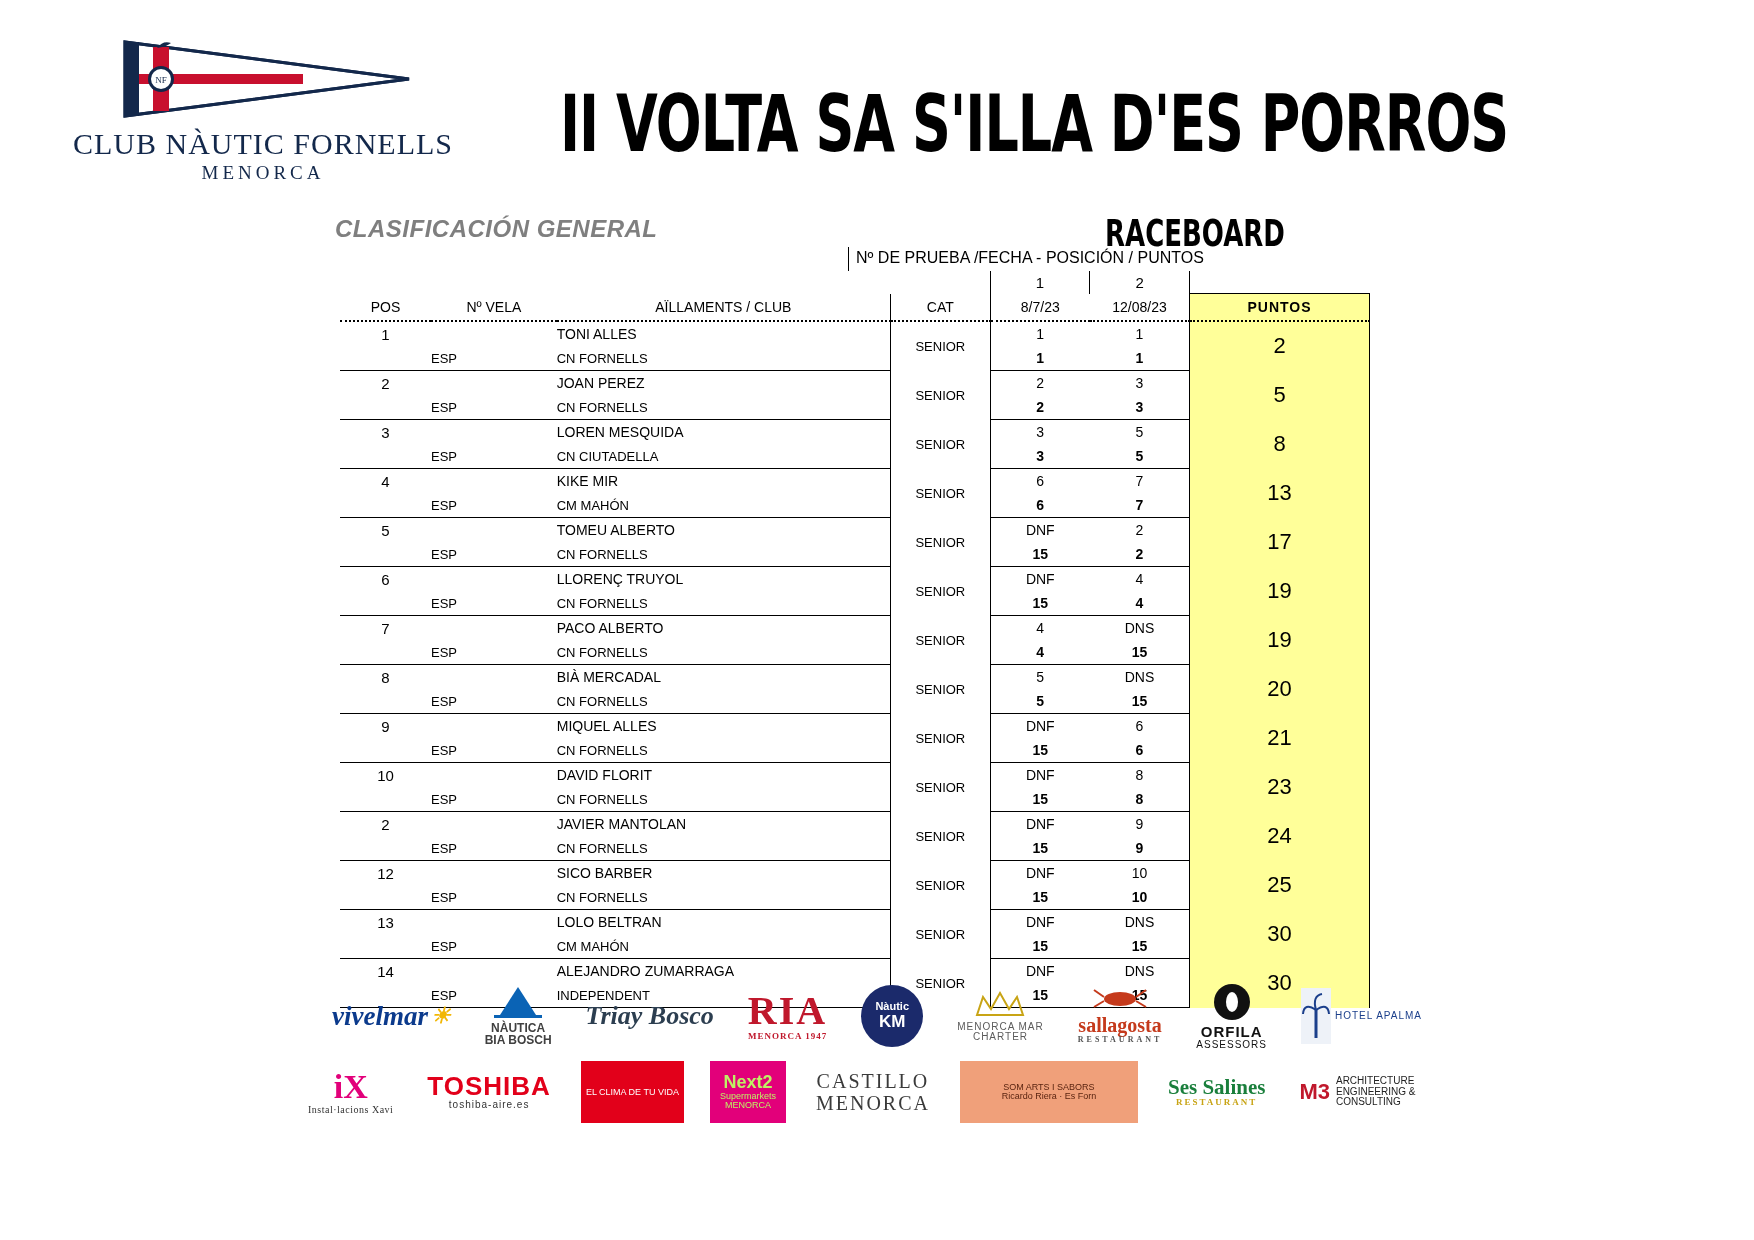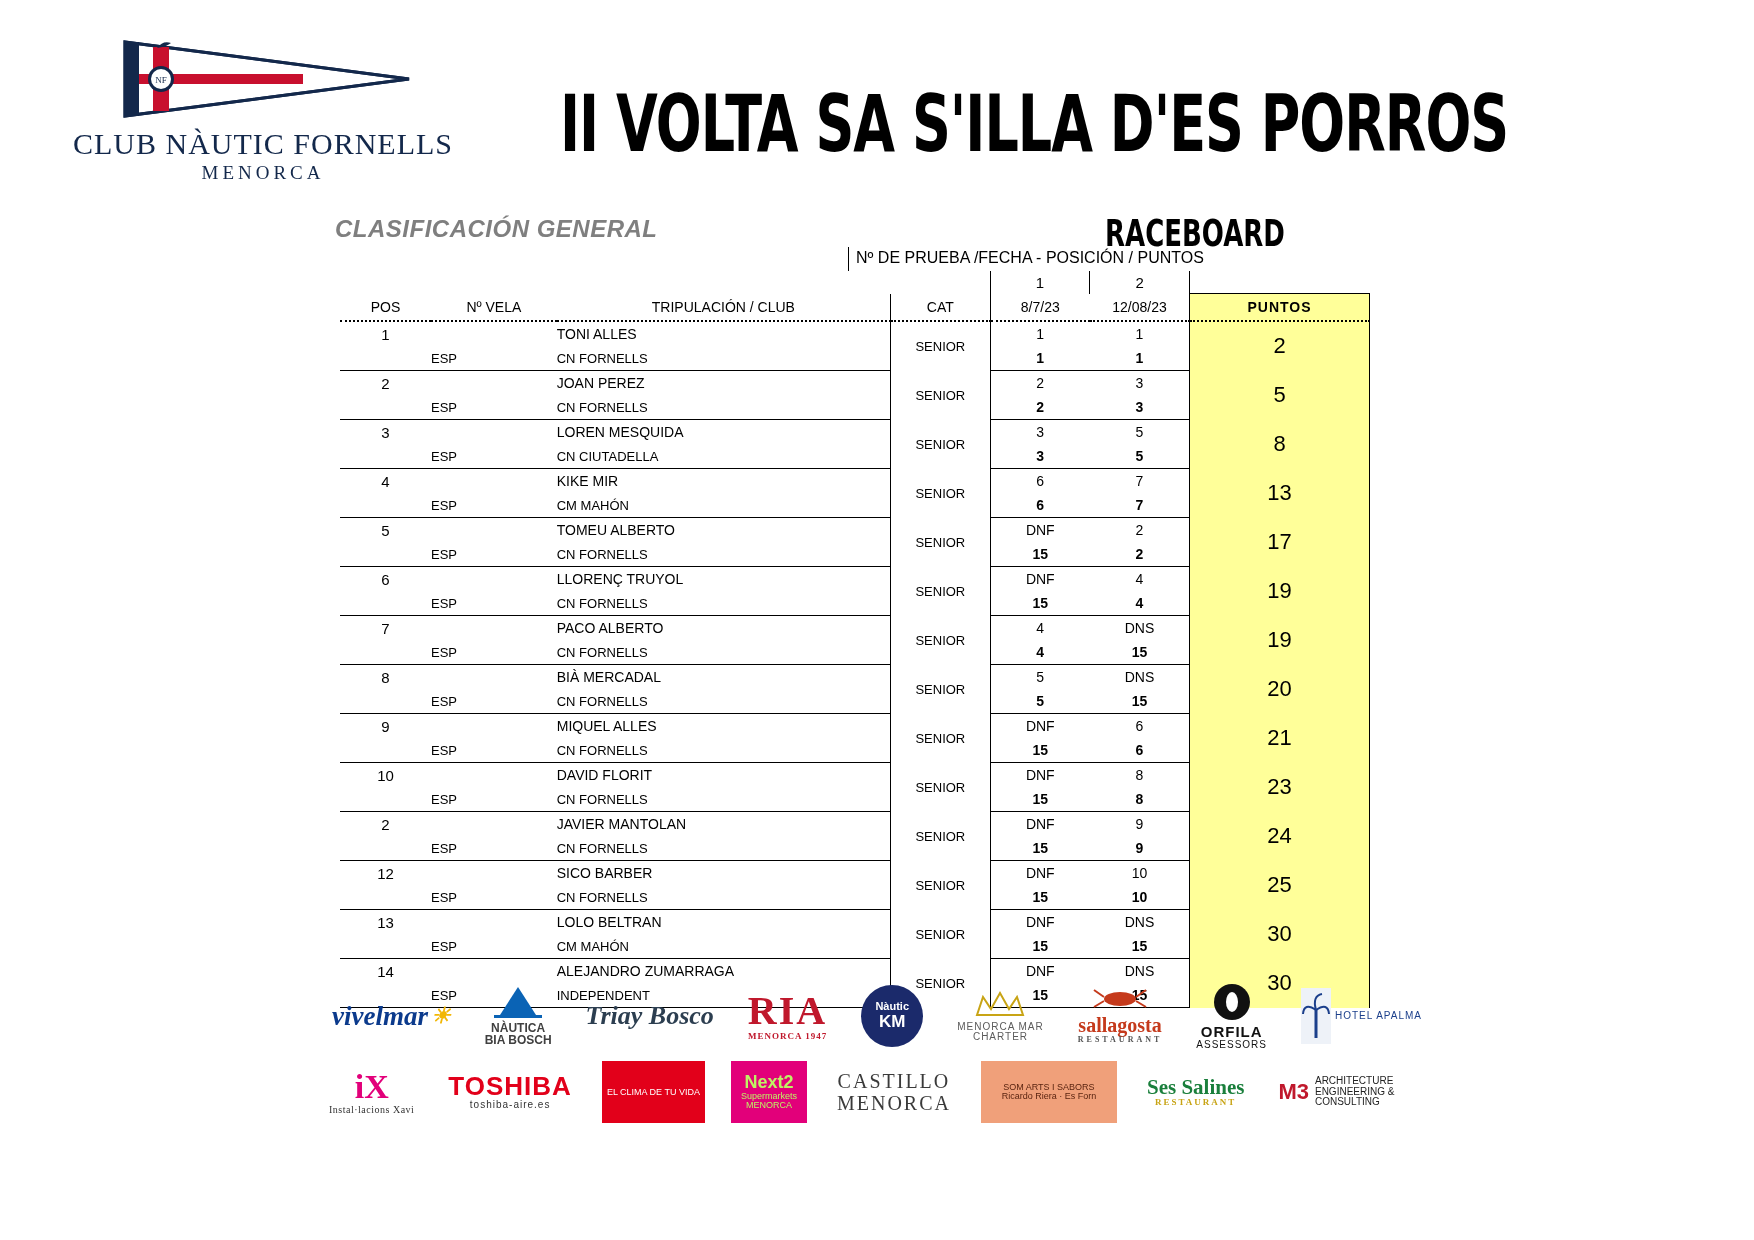--- a/index.html
+++ b/index.html
@@ -222,21 +222,21 @@
   .sp-orfila { color:#111; font-weight:bold; font-size:15px; letter-spacing:1px;}
   .sp-orfila small { display:block; font-size:10px; letter-spacing:1px; font-weight:normal;}
   .sp-apalma { color:#1b3f8b; font-size:11px; letter-spacing:1px;}
   .sp-ix { color:#e2007a; font-weight:bold; font-size:34px; font-family:"Liberation Serif", serif;}
   .sp-ix small { display:block; font-size:10px; color:#333; font-weight:normal; letter-spacing:0.5px;}
   .sp-toshiba { color:#e2001a; font-weight:bold; font-size:26px; letter-spacing:1px;}
   .sp-toshiba small { display:block; font-size:10px; color:#333; font-weight:normal;}
   .sp-next2 { background:#e2007a; color:#bef264; font-weight:bold; font-size:18px; padding:6px 10px;}
   .sp-next2 small { display:block; font-size:9px; font-weight:normal;}
   .sp-castillo { font-family:"Liberation Serif", serif; color:#3a3a3a; font-size:20px; letter-spacing:2px;}
-  .sp-riera { background:#f0a07a; color:#5a2410; font-size:9px; padding:6px; width:136px;}
+  .sp-riera { background:#f0a07a; color:#5a2410; font-size:9px; padding:6px; width:178px;}
   .sp-sessalines { color:#1a7f3c; font-weight:bold; font-size:21px; font-family:"Liberation Serif", serif;}
   .sp-sessalines small { display:block; font-size:9px; color:#c8a415; letter-spacing:2px;}
   .sp-m3 { color:#222; font-size:10px; text-align:left;}
   .sp-m3 b { color:#c0182c; font-size:22px; display:inline-block; margin-right:6px; vertical-align:middle;}
   .sp-clima { background:#e2001a; color:#fff; font-size:9px; padding:4px 5px; line-height:1.15;}
 </style>
 </head>
 <body>
 
 <div class="header">
@@ -288,21 +288,21 @@
         <td></td>
         <td></td>
         <td></td>
         <td class="rn">1</td>
         <td class="rn2">2</td>
         <td></td>
       </tr>
       <tr class="row-head">
         <td>POS</td>
         <td>Nº VELA</td>
-        <td class="trip-cell">TRIPULACIÓN / CLUB</td>
+        <td class="trip-cell">AÏLLAMENTS / CLUB</td>
         <td class="cat-cell">CAT</td>
         <td>8/7/23</td>
         <td class="date-cell">12/08/23</td>
         <td class="pts-cell">PUNTOS</td>
       </tr>
     </thead>
     <tbody>
 
       <tr class="r-top">
         <td class="cell-pos" rowspan="1">1</td>

